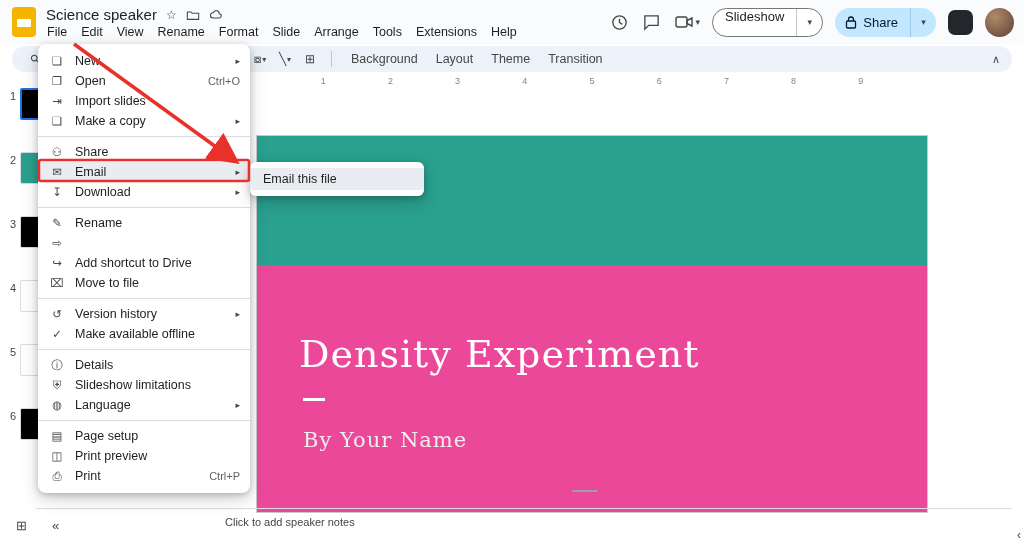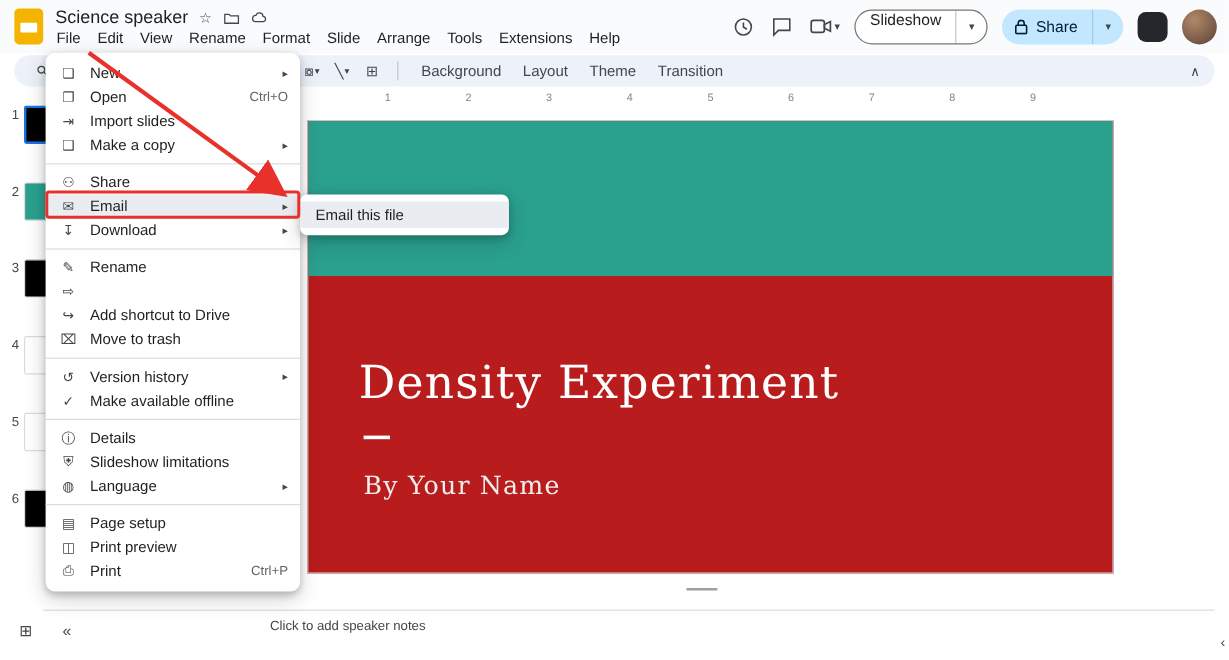--- a/index.html
+++ b/index.html
@@ -239,21 +239,21 @@
     <div class="fs-row" style="top: 256px;">
       <span class="fs-num">5</span>
       <div class="fs-thumb" style="background: rgb(255, 255, 255);"></div>
     </div>
     <div class="fs-row" style="top: 320px;">
       <span class="fs-num">6</span>
       <div class="fs-thumb" style="background: rgb(0, 0, 0);"></div>
     </div>
   </div>
 
-<div class="slide-canvas" style="background: #b91c1c;">
+<div class="slide-canvas" style="background: #ec4899; margin-top: 35px;">
   <div class="accent-band" style="background: rgb(42, 160, 143);"></div>
   <div class="slide-title">Density Experiment</div>
   <div class="slide-dash"></div>
   <div class="slide-subtitle">By Your Name</div>
 </div>
 
 <div class="notes-handle"></div>
 <div class="notes-line"></div>
 <div class="notes-text">Click to add speaker notes</div>
 
@@ -303,21 +303,21 @@
     </div>
     <div class="fm-item">
       <span class="fm-icon">⇨</span>
     </div>
     <div class="fm-item">
       <span class="fm-icon">↪</span>
       <span class="fm-label">Add shortcut to Drive</span>
     </div>
     <div class="fm-item">
       <span class="fm-icon">⌧</span>
-      <span class="fm-label">Move to trash</span>
+      <span class="fm-label">Move to file</span>
     </div>
     <div class="menu-divider"></div>
     <div class="fm-item">
       <span class="fm-icon">↺</span>
       <span class="fm-label">Version history</span>
       <span class="fm-sub">▸</span>
     </div>
     <div class="fm-item">
       <span class="fm-icon">✓</span>
       <span class="fm-label">Make available offline</span>

